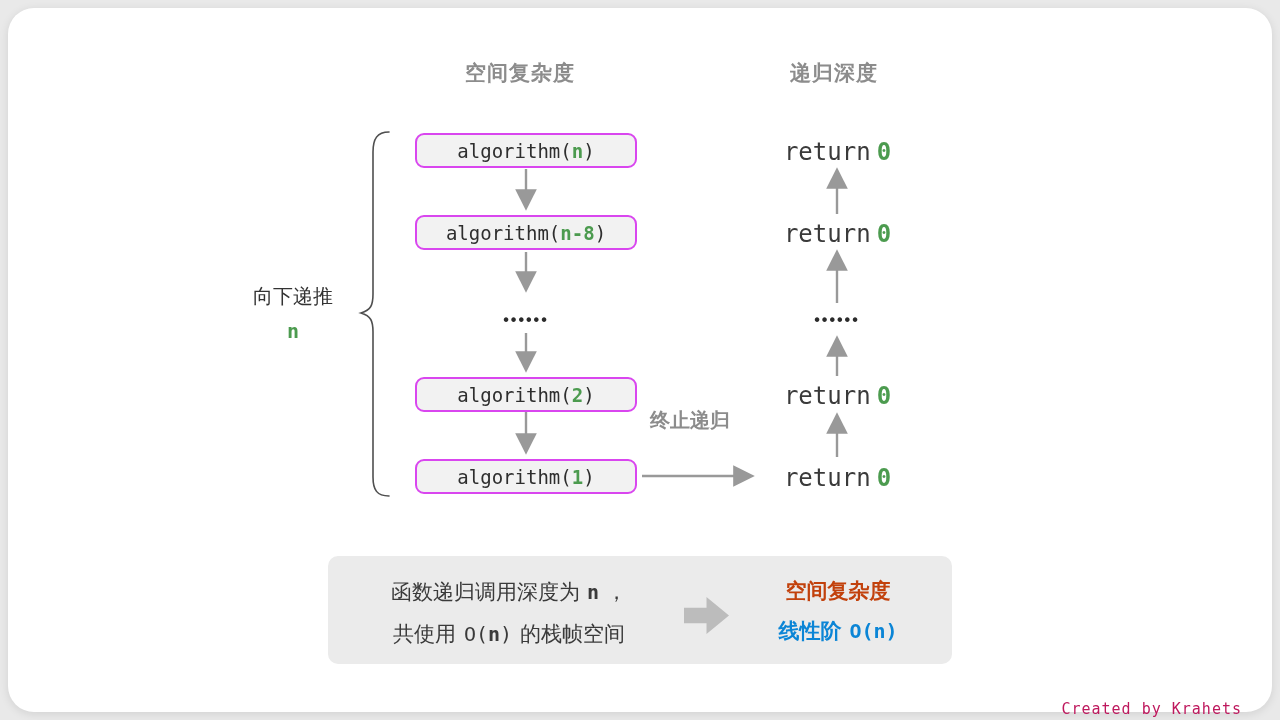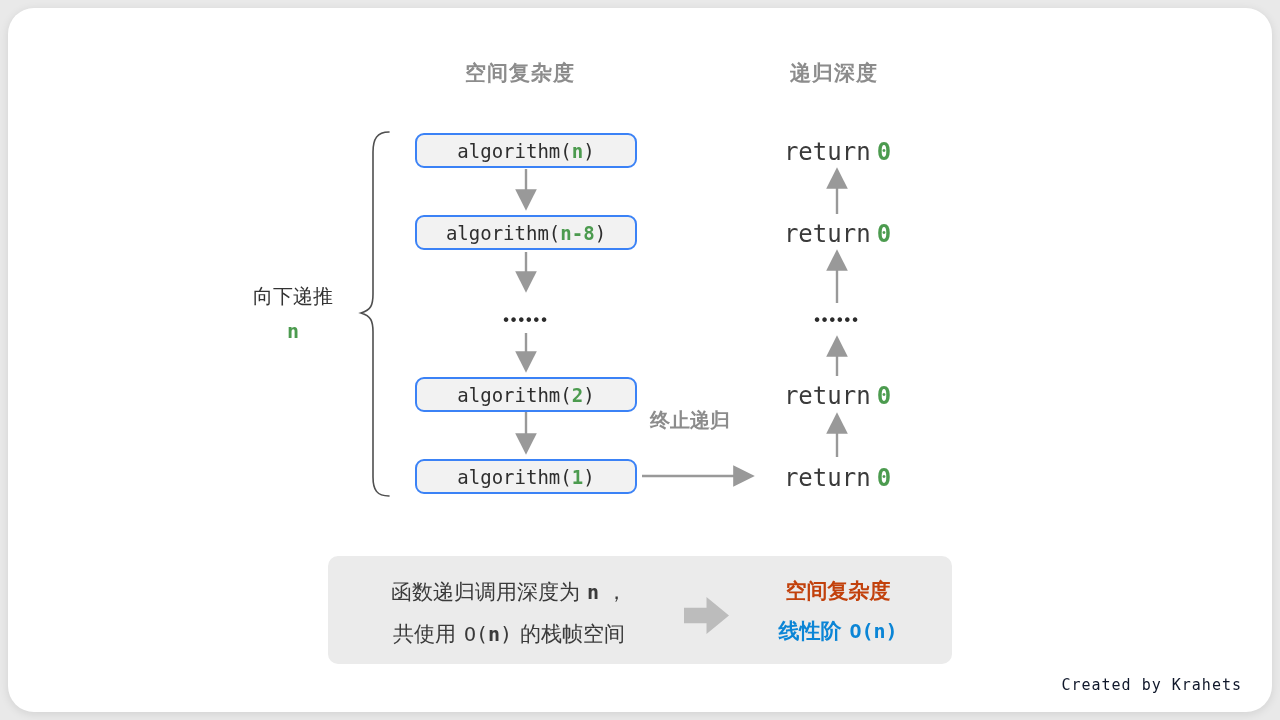--- a/index.html
+++ b/index.html
@@ -15,21 +15,21 @@
     background:#ffffff;border-radius:26px;
     box-shadow:0 2px 10px rgba(0,0,0,0.10);
   }
   .abs{position:absolute;}
   .col-header{
     width:200px;text-align:center;
     font-size:21px;font-weight:bold;color:#8c8c8c;letter-spacing:1px;
   }
   .call-box{
     left:415px;width:218px;height:31px;
-    background:#f2f2f2;border:2px solid #3b82f6;border-radius:9px;
+    background:#f2f2f2;border:2px solid #d946ef;border-radius:9px;
     display:flex;align-items:center;justify-content:center;
   }
   .code{
     font-family:"DejaVu Sans Mono","Liberation Mono",monospace;
     font-size:19px;color:#2e2e2e;
   }
   .arg{color:#4c9b4f;font-weight:bold;}
   .return-row{
     left:775px;width:125px;text-align:center;
     font-family:"DejaVu Sans Mono","Liberation Mono",monospace;
@@ -70,23 +70,23 @@
     font-size:21px;font-weight:bold;color:#c2410c;
   }
   .result-value{
     left:742px;top:617px;width:192px;text-align:center;
     font-size:21px;font-weight:bold;color:#0b85d6;white-space:nowrap;
   }
   .result-value .code{
     color:#0b85d6;font-weight:bold;font-size:20px;margin-left:8px;
   }
   .watermark{
-    right:38px;top:676px;
+    right:38px;top:700px;
     font-family:"DejaVu Sans Mono","Liberation Mono",monospace;
-    font-size:15px;color:#0f172a;letter-spacing:1px;
+    font-size:15px;color:#be185d;letter-spacing:1px;
   }
   svg.overlay{position:absolute;left:0;top:0;pointer-events:none;}
 </style>
 </head>
 <body>
 
 <div id="canvas">
   <div class="card"></div>
 
   <svg class="overlay" width="1280" height="720">

